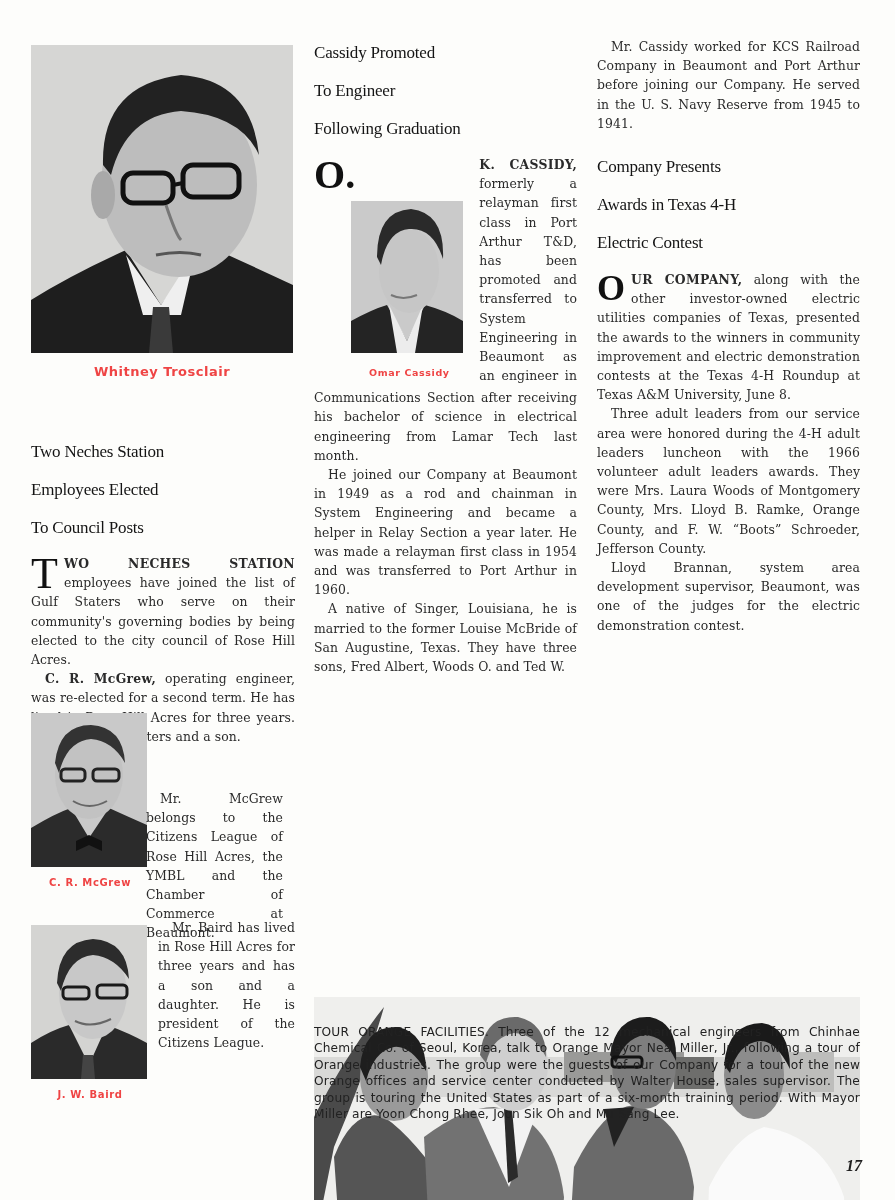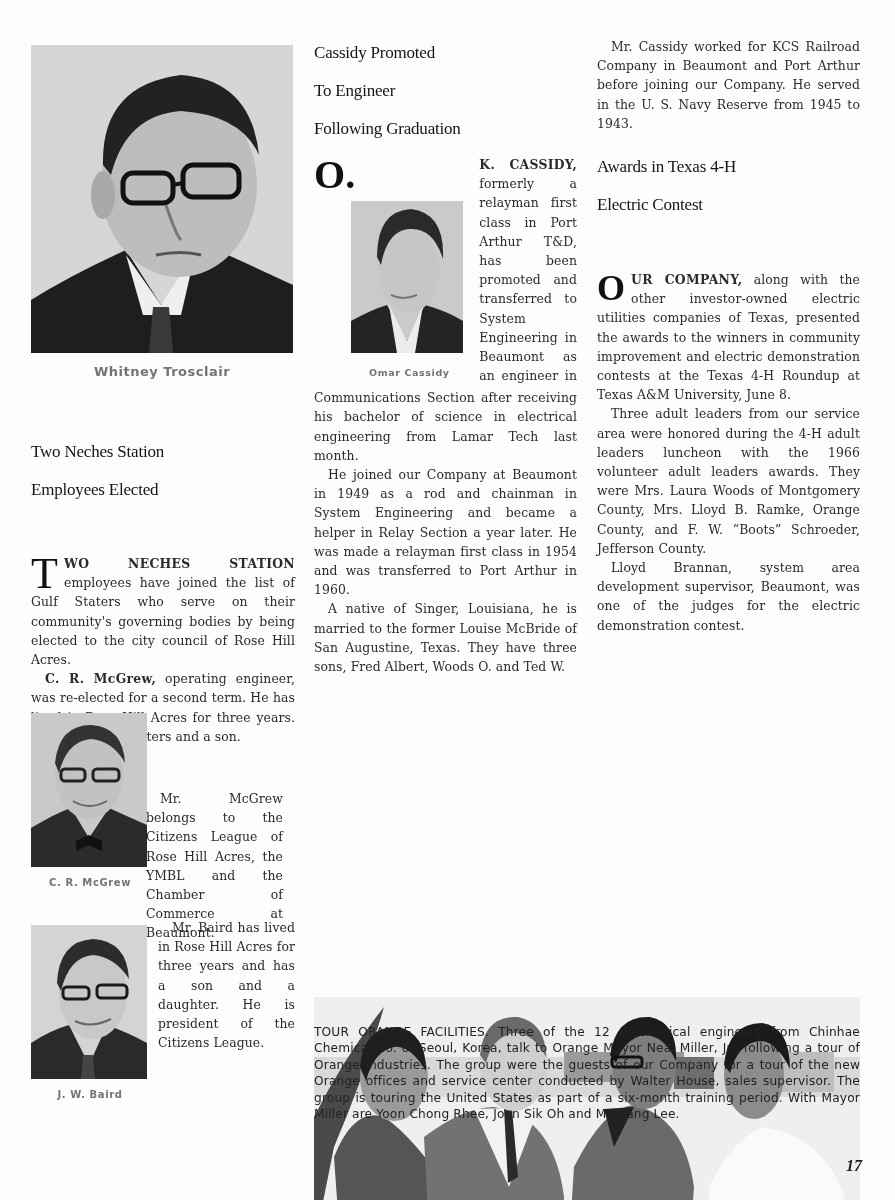--- a/index.html
+++ b/index.html
@@ -28,21 +28,21 @@
     font-weight: bold; margin: 3px 6px 0 0; color: #111;
   }
   .dropcap.thin { font-weight: normal; font-size: 44px; }
 
   .photo {
     background: #6b6b6b; overflow: hidden; position: relative;
   }
   .photo svg { display: block; width: 100%; height: 100%; }
   .caption-name {
     font-family: "DejaVu Sans", "Liberation Sans", sans-serif; font-weight: bold;
-    font-size: 10px; text-align: center; color: #737373; letter-spacing: 0.6px;
+    font-size: 10px; text-align: center; color: #ef4444; letter-spacing: 0.6px;
   }
   .caption-name.big { font-size: 13px; letter-spacing: 0.5px; }
 
   .float-photo { float: left; margin: 4px 12px 6px 0; padding-left: 40px; }
 
   .group-caption {
     font-family: "DejaVu Sans", "Liberation Sans", sans-serif; font-size: 12.2px;
     line-height: 16.4px; text-align: justify; color: #222; letter-spacing: 0.15px;
   }
   .page-number {
@@ -66,20 +66,21 @@
     <line x1="142" y1="140" x2="152" y2="138" stroke="#111" stroke-width="4"></line>
     <path d="M135 160 Q145 190 150 195" stroke="#777" stroke-width="3" fill="none"></path>
     <path d="M125 210 Q150 205 170 210" stroke="#555" stroke-width="3" fill="none"></path>
   </svg>
 </div>
 <div class="abs caption-name big" style="left:31px; top:364px; width:262px;">Whitney Trosclair</div>
 
 <div class="abs" style="left:31px; top:433px; width:270px;">
   <h2 class="headline">Two Neches Station</h2>
   <h2 class="headline">Employees Elected</h2>
+  <h2 class="headline">To Council Posts</h2>
 </div>
 
 <div class="abs body-text" style="left:31px; top:554px; width:264px;">
   <p class="noindent">
     <span class="dropcap thin">T</span><span class="lead-bold">WO NECHES STATION</span><span> employees have joined the list of Gulf Staters who serve on their community's governing bodies by being elected to the city council of Rose Hill Acres.</span>
   </p>
   <p style="margin-top:0;">
     <span class="lead-bold">C. R. McGrew,</span><span> operating engineer, was re-elected for a second term. He has lived in Rose Hill Acres for three years. He has two daughters and a son.</span>
   </p>
 </div>
@@ -146,24 +147,25 @@
       </span>
       <span class="caption-name" style="display:block; margin-top:10px; font-size:9.5px;">Omar Cassidy</span>
     </span>
     <span class="lead-bold">K. CASSIDY,</span><span> formerly a relayman first class in Port Arthur T&amp;D, has been promoted and transferred to System Engineering in Beaumont as an engineer in Communications Section after receiving his bachelor of science in electrical engineering from Lamar Tech last month.</span>
   </p>
   <p>He joined our Company at Beaumont in 1949 as a rod and chainman in System Engineering and became a helper in Relay Section a year later. He was made a relayman first class in 1954 and was transferred to Port Arthur in 1960.</p>
   <p>A native of Singer, Louisiana, he is married to the former Louise McBride of San Augustine, Texas. They have three sons, Fred Albert, Woods O. and Ted W.</p>
 </div>
 
 <div class="abs body-text" style="left:597px; top:37px; width:263px;">
-  <p>Mr. Cassidy worked for KCS Railroad Company in Beaumont and Port Arthur before joining our Company. He served in the U. S. Navy Reserve from 1945 to 1943.</p>
+  <p>Mr. Cassidy worked for KCS Railroad Company in Beaumont and Port Arthur before joining our Company. He served in the U. S. Navy Reserve from 1945 to 1941.</p>
 </div>
 
 <div class="abs" style="left:597px; top:148px; width:280px;">
+  <h2 class="headline">Company Presents</h2>
   <h2 class="headline">Awards in Texas 4-H</h2>
   <h2 class="headline">Electric Contest</h2>
 </div>
 
 <div class="abs body-text" style="left:597px; top:270px; width:263px;">
   <p class="noindent">
     <span class="dropcap" style="font-size:36px; line-height:30px;">O</span><span class="lead-bold">UR COMPANY,</span><span> along with the other investor-owned electric utilities companies of Texas, presented the awards to the winners in community improvement and electric demonstration contests at the Texas 4-H Roundup at Texas A&amp;M University, June 8.</span>
   </p>
   <p>Three adult leaders from our service area were honored during the 4-H adult leaders luncheon with the 1966 volunteer adult leaders awards. They were Mrs. Laura Woods of Montgomery County, Mrs. Lloyd B. Ramke, Orange County, and F. W. “Boots” Schroeder, Jefferson County.</p>
   <p>Lloyd Brannan, system area development supervisor, Beaumont, was one of the judges for the electric demonstration contest.</p>

